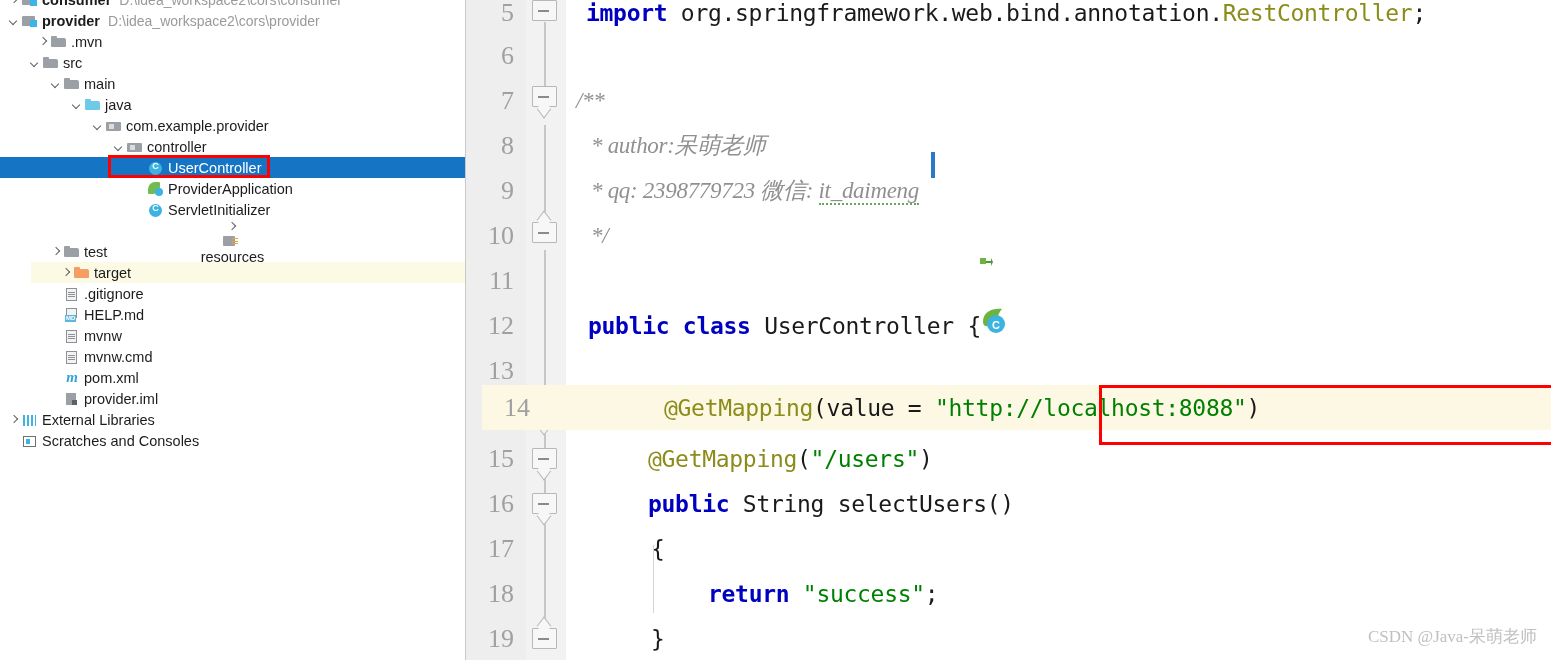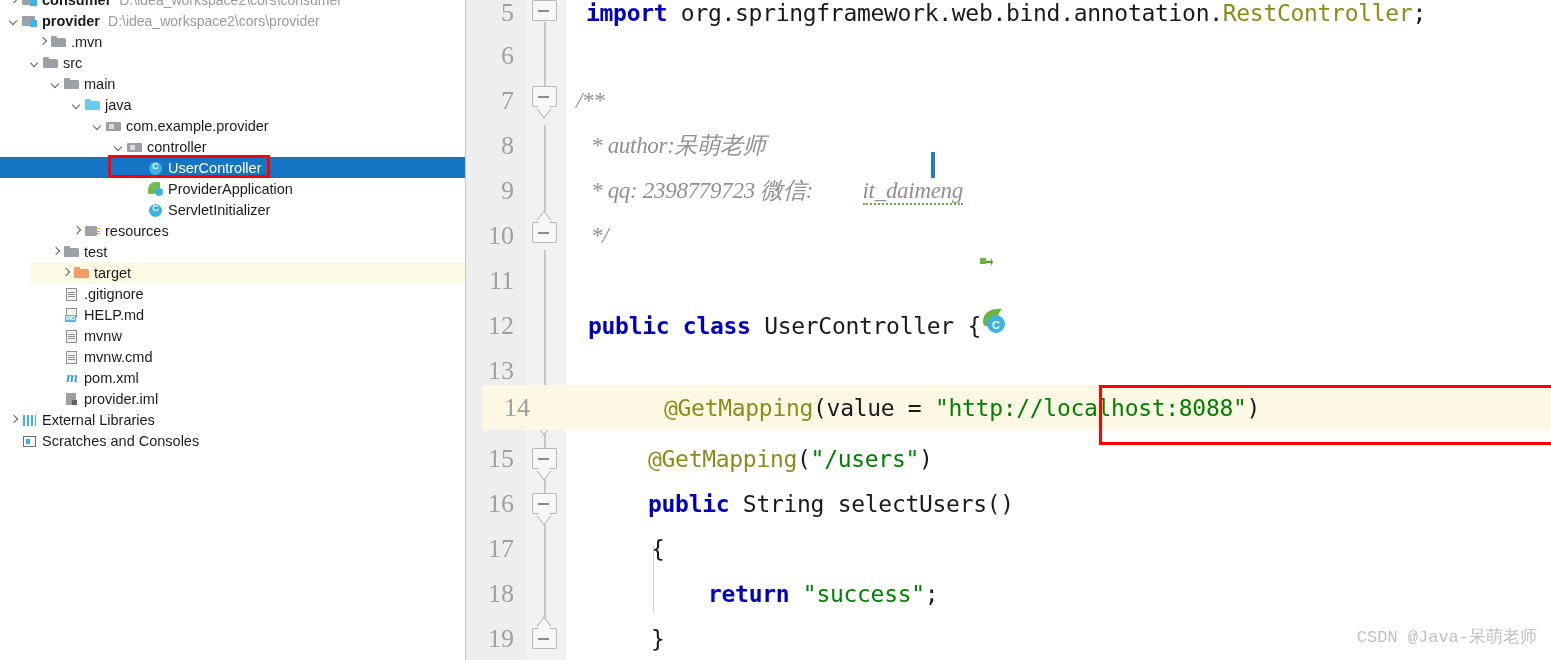--- a/index.html
+++ b/index.html
@@ -360,21 +360,21 @@
     font-family: "DejaVu Sans Mono", monospace;
     font-size: 23px;
     white-space: pre;
     letter-spacing: -0.3px;
   }
   .kw { color: #0000c0; font-weight: bold; }
   .anno { color: #8c8c1b; }
   .str { color: #008000; }
   .plain { color: #1a1a1a; }
   .cmt { color: #909090; font-style: italic; font-family: "Liberation Serif", serif; }
-  .cmt-u { border-bottom: 2px dotted #6aa84f; margin-left: 44px; }
+  .cmt-u { border-bottom: 2px dotted #6aa84f; }
 
   
   .fold-line {
     position: absolute;
     left: 78px;
     width: 2px;
     background: #c6c6c6;
   }
   .fold-box {
     position: absolute;
@@ -462,21 +462,21 @@
     pointer-events: none;
   }
 
   
   #watermark {
     position: absolute;
     right: 14px;
     bottom: 12px;
     color: #c0c0c0;
     font-size: 17px;
-    font-family: Liberation Mono, monospace;
+    font-family: Liberation Serif, serif;
     z-index: 20;
     white-space: nowrap;
   }
 </style>
 </head>
 <body>
 
 <div id="app">
 
   <div id="project-panel">
@@ -542,21 +542,21 @@
           <span class="twisty"></span>
           <span class="ic ic-spring"></span>
           <span class="tree-label">ProviderApplication</span>
         </div>
         <div class="tree-row" style="position: absolute; left: 0px; right: 0px; top: 199px;">
           <span style="display: inline-block; width: 134px; flex: 0 0 auto;"></span>
           <span class="twisty"></span>
           <span class="ic ic-class"></span>
           <span class="tree-label">ServletInitializer</span>
         </div>
-        <div class="tree-row" style="position: absolute; left: 0px; right: 0px; top: 220px;">
+        <div class="tree-row" style="position: absolute; left: 0px; right: 0px; top: 220px; flex-direction: column;">
           <span style="display: inline-block; width: 71px; flex: 0 0 auto;"></span>
           <span class="twisty collapsed"></span>
           <span class="ic ic-resources"></span>
           <span class="tree-label">resources</span>
         </div>
         <div class="tree-row" style="position: absolute; left: 0px; right: 0px; top: 241px;">
           <span style="display: inline-block; width: 50px; flex: 0 0 auto;"></span>
           <span class="twisty collapsed"></span>
           <span class="ic ic-folder"></span>
           <span class="tree-label">test</span>

